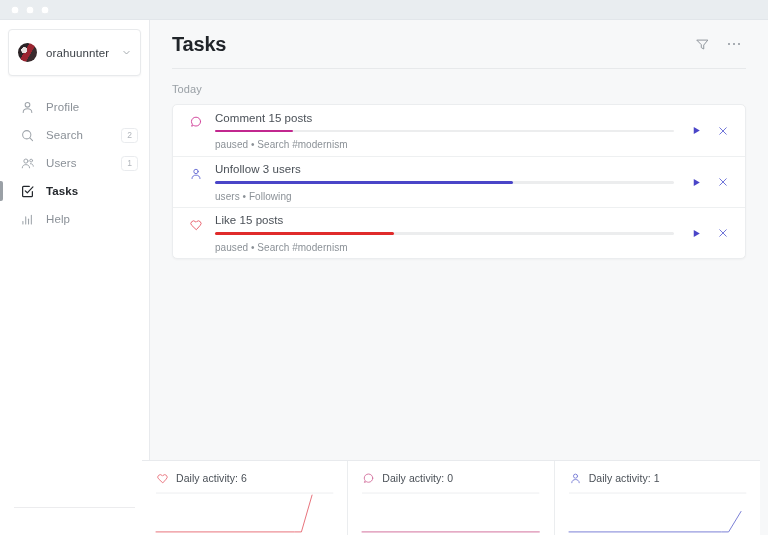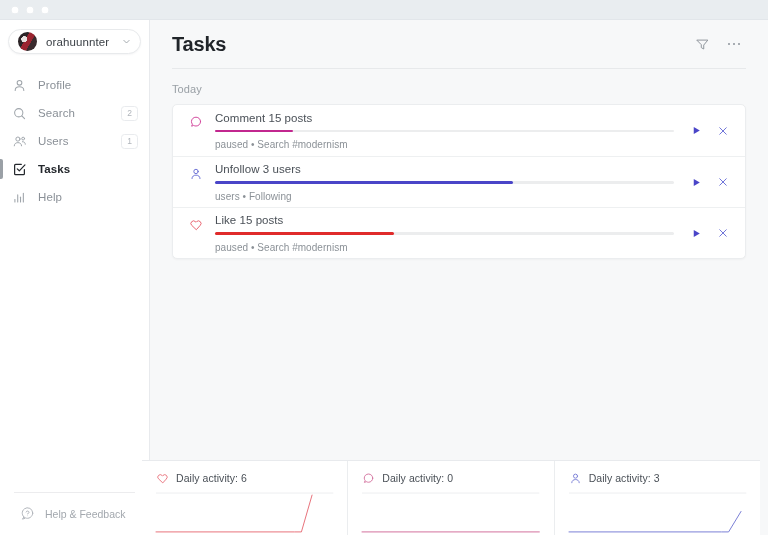--- a/index.html
+++ b/index.html
@@ -47,23 +47,23 @@
     position: absolute;
     top: 20px; left: 0;
     width: 150px;
     height: 515px;
     background: #ffffff;
     border-right: 1px solid #e8eaed;
   }
 
   .account {
     margin: 9px 8px 0 8px;
-    height: 25px;
+    height: 47px;
     border: 1px solid #e8eaec;
-    border-radius: 16px;
+    border-radius: 4px;
     background: #ffffff;
     display: flex;
     align-items: center;
     padding: 0 9px 0 9px;
     box-shadow: 0 1px 2px rgba(20,25,40,0.045);
     cursor: pointer;
   }
   .avatar {
     width: 19px; height: 19px;
     border-radius: 50%;
@@ -87,21 +87,21 @@
     width: 9px; height: 9px;
     color: #9aa0a6;
   }
 
   .nav { margin-top: 17px; }
   .nav-item {
     position: relative;
     height: 28px;
     display: flex;
     align-items: center;
-    padding-left: 12px;
+    padding-left: 20px;
     padding-right: 11px;
     cursor: pointer;
     font-size: 11.5px;
   }
   .nav-ico {
     width: 15px; height: 15px;
     flex: 0 0 auto;
     color: #9fa5ab;
     display: flex;
     align-items: center;
@@ -380,29 +380,20 @@
             <line x1="12.1" y1="3.6" x2="12.1" y2="12.7"></line>
           </svg>
         </span>
         <span class="nav-label">Help</span>
       </div>
 
     </div>
 
     <div class="side-footer">
       <div class="side-div"></div>
-      <div class="help">
-        <svg class="help-ico" viewBox="0 0 16 16" fill="none" stroke="currentColor" stroke-width="1.05" stroke-linecap="round" stroke-linejoin="round">
-          <path d="M13.6 7.6A5.6 5.6 0 1 1 4.6 3.1a5.6 5.6 0 0 1 9 4.5z"></path>
-          <path d="M3.9 12.1 2.6 14.0l2.3-.7"></path>
-          <path d="M6.5 6.4a1.6 1.6 0 0 1 3.1.5c0 1.1-1.6 1.5-1.6 1.5"></path>
-          <circle cx="8" cy="10.5" r="0.45" fill="currentColor" stroke="none"></circle>
-        </svg>
-        <span class="help-label">Help &amp; Feedback</span>
-      </div>
     </div>
 
   </div>
 
   <div class="main">
 
     <div class="mhead">
       <div class="mtitle">Tasks</div>
       <div class="hbtn">
         <svg width="15" height="15" viewBox="0 0 16 16" fill="none" stroke="currentColor" stroke-width="1.05" stroke-linejoin="round" stroke-linecap="round">
@@ -549,21 +540,21 @@
     </div>
 
     <div class="stat">
       <div class="stat-head">
         <span class="stat-ico">
           <svg viewBox="0 0 16 16" fill="none" stroke="#7b80d6" stroke-width="1.15" stroke-linecap="round" stroke-linejoin="round">
             <circle cx="8" cy="5.1" r="2.5"></circle>
               <path d="M3.4 13.2c0-2.5 2.1-3.9 4.6-3.9s4.6 1.4 4.6 3.9"></path>
           </svg>
         </span>
-        <span class="stat-label">Daily activity: 3</span>
+        <span class="stat-label">Daily activity: 1</span>
       </div>
       <div class="spark">
         <svg viewBox="0 0 100 44" preserveAspectRatio="none">
           <line x1="0" y1="2" x2="100" y2="2" stroke="#edeef0" stroke-width="1" vector-effect="non-scaling-stroke"></line>
           <polyline points="0,40 86,40 90,40 97,20" fill="none" stroke="#7b80d6" stroke-width="1" vector-effect="non-scaling-stroke" stroke-linejoin="round" stroke-linecap="round"></polyline>
         </svg>
       </div>
     </div>
 
   </div>

